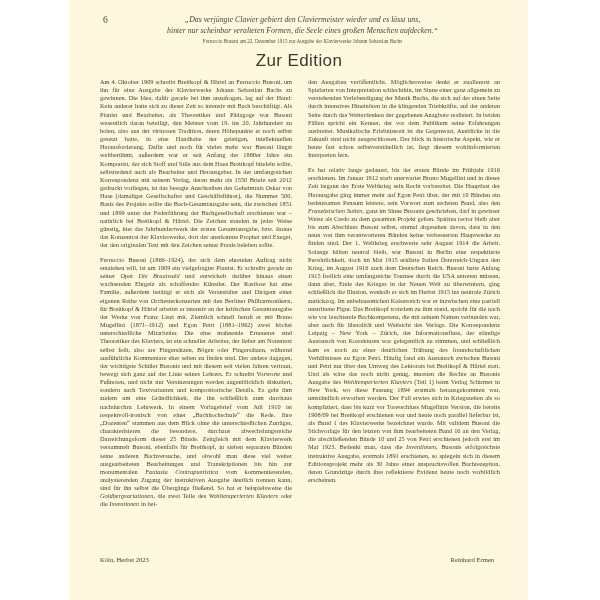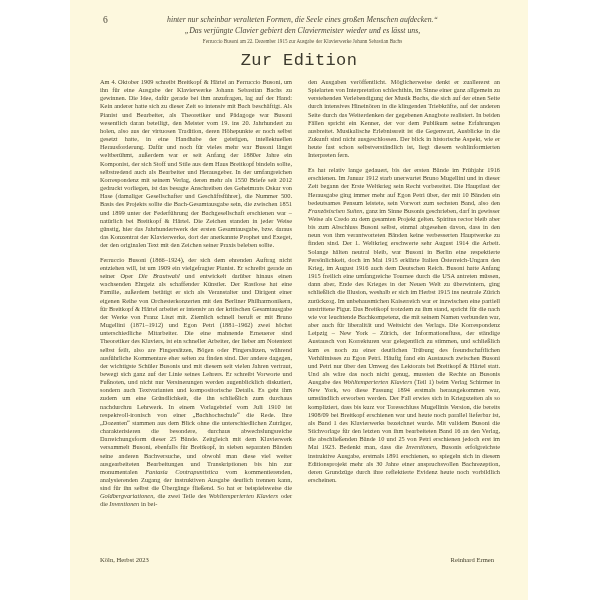--- a/index.html
+++ b/index.html
@@ -59,21 +59,21 @@
     letter-spacing: 0.02px;
     color: #55503f;
     white-space: nowrap;
   }
   .title {
     position: absolute;
     left: 0;
     top: 51px;
     width: 458px;
     text-align: center;
-    font-family: Liberation Mono, monospace;
+    font-family: Liberation Sans, sans-serif;
     font-size: 17px;
     letter-spacing: 0.4px;
     color: #3c3a2e;
   }
   .columns {
     position: absolute;
     left: 30px;
     top: 78px;
     width: 400px;
     display: flex;
@@ -111,22 +111,22 @@
 </style>
 </head>
 <body>
 
 <div class="page">
 
   <div class="folio-row">
     <div class="folio">6</div>
 
     <div class="epigraph">
+      <span class="line">„Das verjüngte Clavier gebiert den Claviermeister wieder und es lässt uns,</span>
       <span class="line">hinter nur scheinbar veralteten Formen, die Seele eines großen Menschen aufdecken.“</span>
-      <span class="line">„Das verjüngte Clavier gebiert den Claviermeister wieder und es lässt uns,</span>
     </div>
 
     <div class="attribution">Ferruccio Busoni am 22. Dezember 1915 zur Ausgabe der Klavierwerke Johann Sebastian Bachs</div>
   </div>
 
   <div class="title">Zur Edition</div>
 
   <div class="columns">
     <div class="col">
       <p>Am 4. Oktober 1909 schreibt Breitkopf &amp; Härtel an Ferruccio Busoni, um ihn für eine Ausgabe der Klavierwerke Johann Sebastian Bachs zu gewinnen. Die Idee, dafür gerade bei ihm anzufragen, lag auf der Hand: Kein anderer hatte sich zu dieser Zeit so intensiv mit Bach beschäftigt. Als Pianist und Bearbeiter, als Theoretiker und Pädagoge war Busoni wesentlich daran beteiligt, den Meister vom 19. ins 20. Jahrhundert zu holen, also aus der virtuosen Tradition, deren Höhepunkte er noch selbst gesetzt hatte, in eine Handhabe der geistigen, intellektuellen Herausforderung. Dafür und noch für vieles mehr war Busoni längst weltberühmt, außerdem war er seit Anfang der 1880er Jahre ein Komponist, der sich Stoff und Stile aus dem Haus Breitkopf bindeln sollte, selbstredend auch als Bearbeiter und Herausgeber. In der umfangreichen Korrespondenz mit seinem Verlag, deren mehr als 1550 Briefe seit 2012 gedruckt vorliegen, ist das besagte Anschreiben des Geheimrats Oskar von Hase (damaliger Gesellschafter und Geschäftsführer), die Nummer 500. Basis des Projekts sollte die Bach-Gesamtausgabe sein, die zwischen 1851 und 1899 unter der Federführung der Bachgesellschaft erschienen war – natürlich bei Breitkopf &amp; Härtel. Die Zeichen standen in jeder Weise günstig, hier das Jahrhundertwerk der ersten Gesamtausgabe, bzw. daraus das Konzentrat der Klavierwerke, dort der anerkannte Prophet und Exeget, der den originalen Text mit den Zeichen seiner Praxis beleben sollte.</p>

